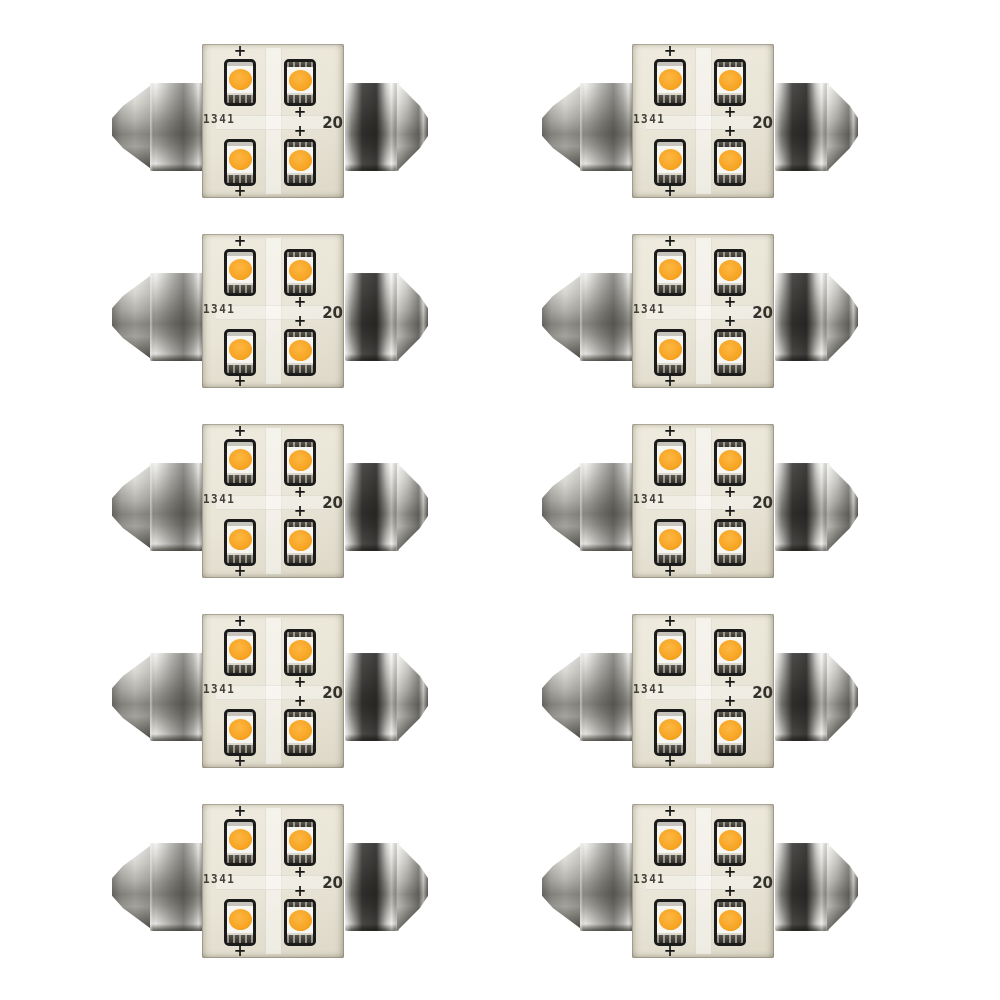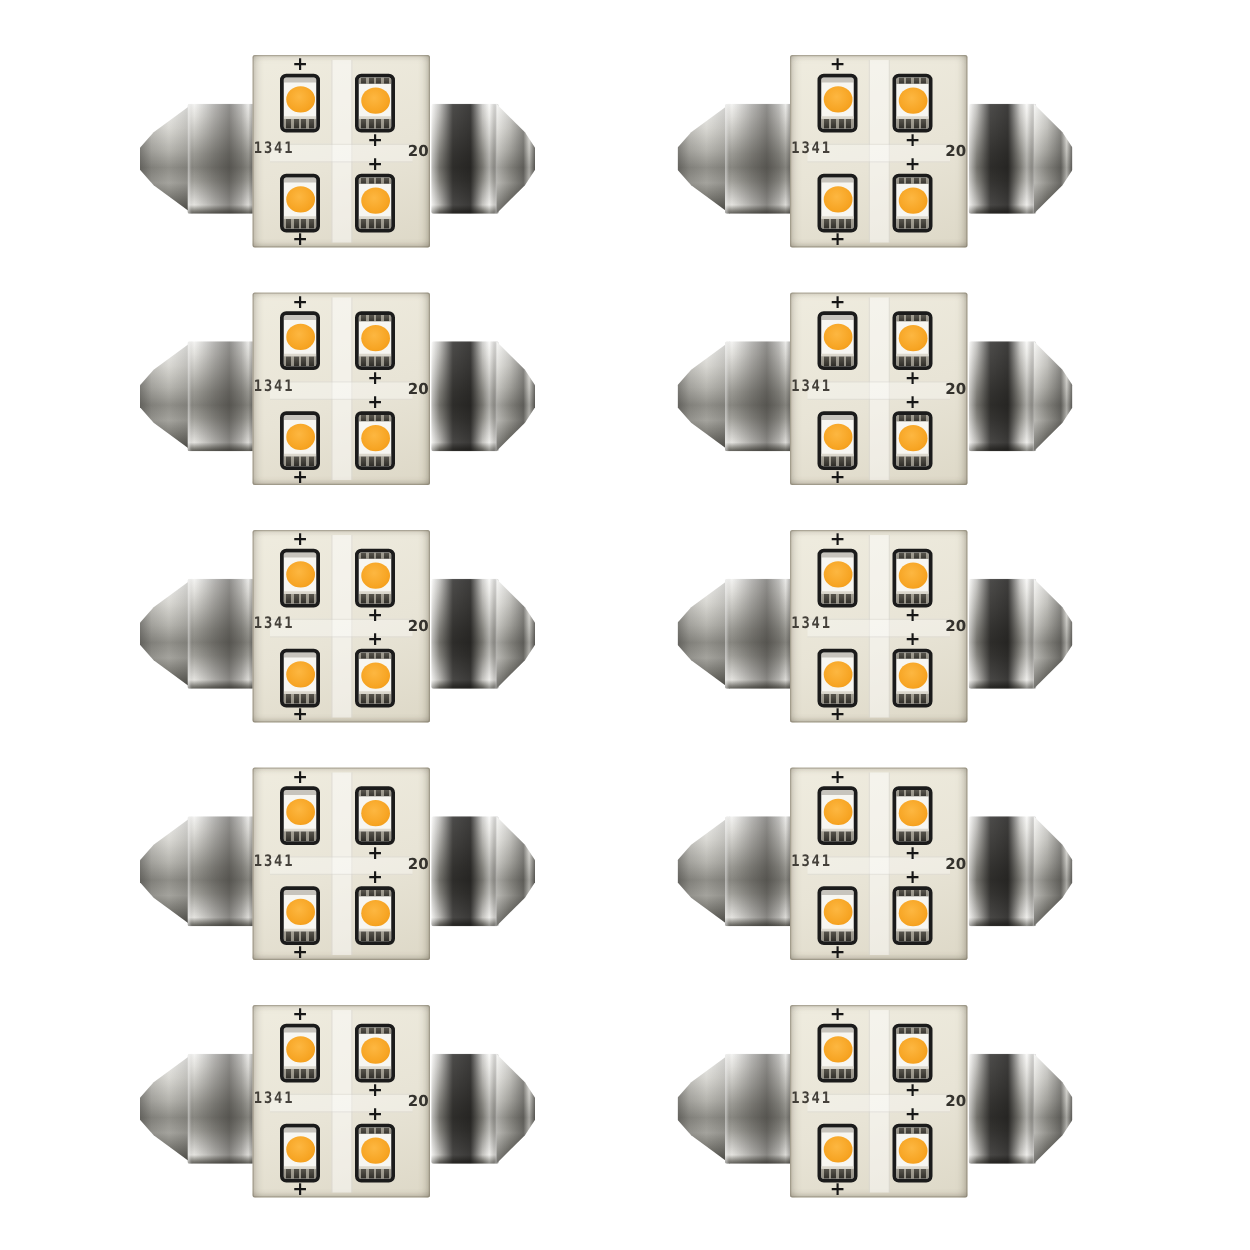--- a/index.html
+++ b/index.html
@@ -145,21 +145,21 @@
     font-family: "DejaVu Sans Mono", "Liberation Mono", monospace;
     font-size: 11px;
     font-weight: bold;
     letter-spacing: 1.5px;
     color: rgba(44,41,35,0.88);
     transform: scaleY(1.15);
   }
   .rating {
     position: absolute;
     right: 1px; top: 70px;
-    font-size: 12px;
+    font-size: 15px;
     font-weight: bold;
     color: #34322d;
   }
 </style>
 </head>
 <body>
 
 <div id="canvas" style="background: rgb(255, 255, 255);">
 
 <div class="bulb" style="left: 112px; top: 44px;">

